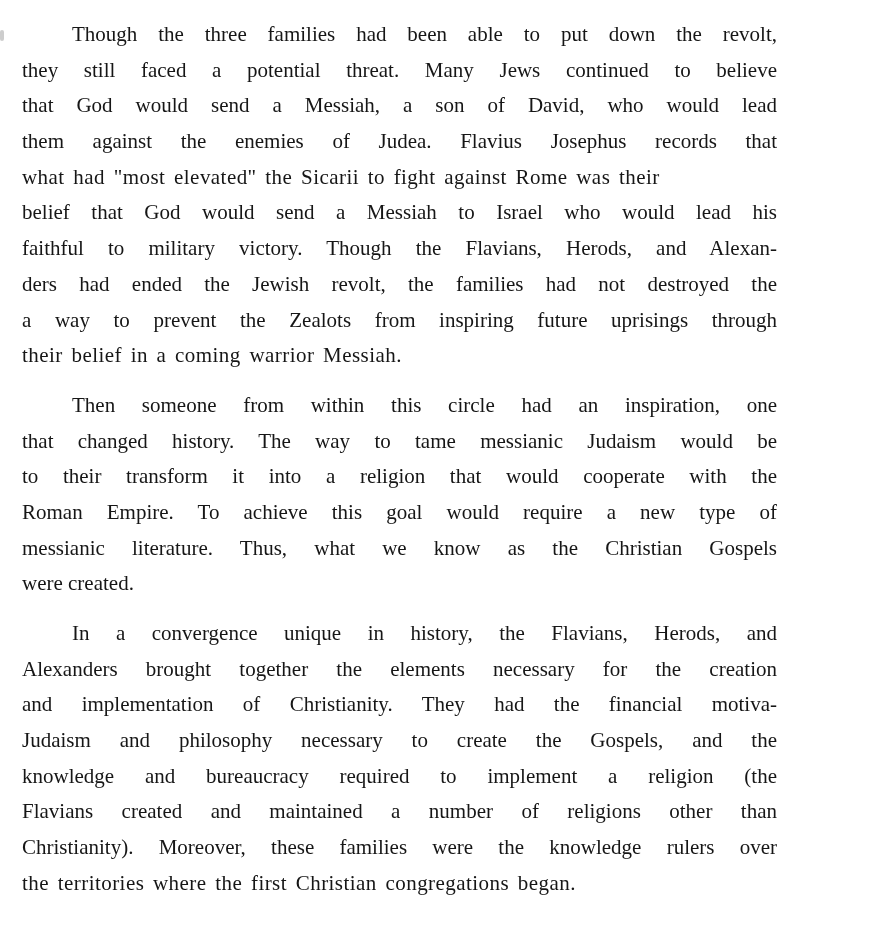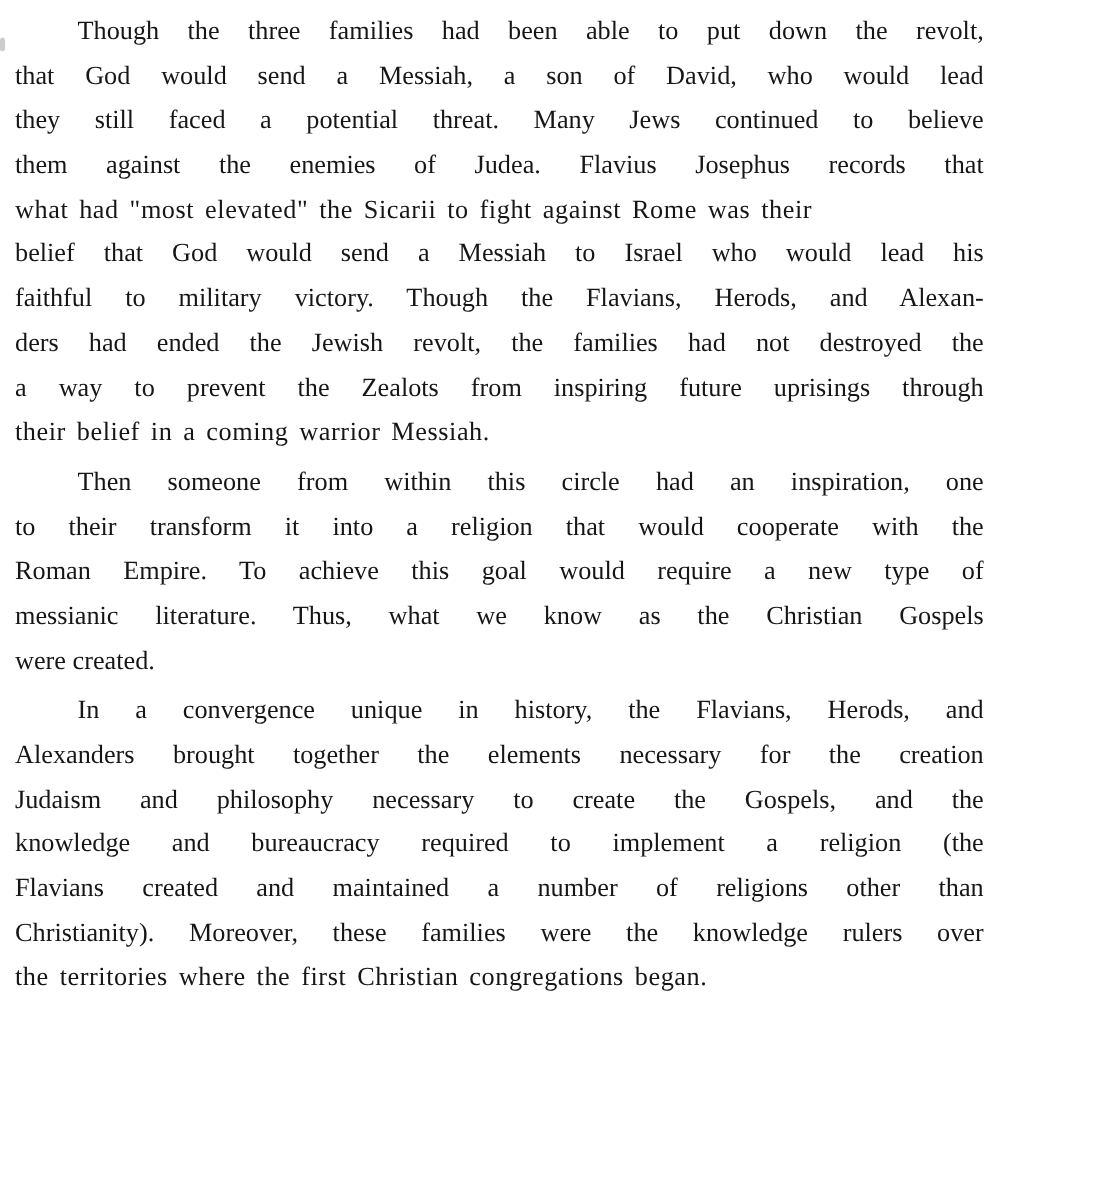--- a/index.html
+++ b/index.html
@@ -16,21 +16,21 @@
     font-family: "Liberation Serif", "DejaVu Serif", serif;
     color: #161616;
   }
   .text-block {
     position: absolute;
     left: 8px;
     top: 3px;
     width: 783px;
   }
   .paragraph {
-    margin: 4px;
+    margin: 14px;
     padding: 0;
   }
   .line {
     font-size: 21px;
     line-height: 35.7px;
     height: 35.7px;
     overflow: hidden;
     text-rendering: optimizeLegibility;
   }
   .line.justify {
@@ -60,40 +60,42 @@
   }
 </style>
 </head>
 <body>
 
 <div class="page">
   <span class="scan-artifact"></span>
   <div class="text-block" id="text-block">
       <div class="paragraph">
         <div class="line justify indent">Though the three families had been able to put down the revolt,</div>
+        <div class="line justify">they still faced a potential threat. Many Jews continued to believe</div>
         <div class="line justify">that God would send a Messiah, a son of David, who would lead</div>
-        <div class="line justify">they still faced a potential threat. Many Jews continued to believe</div>
         <div class="line justify">them against the enemies of Judea. Flavius Josephus records that</div>
         <div class="line left loose">what had "most elevated" the Sicarii to fight against Rome was their</div>
         <div class="line justify">belief that God would send a Messiah to Israel who would lead his</div>
         <div class="line justify">faithful to military victory. Though the Flavians, Herods, and Alexan-</div>
         <div class="line justify">ders had ended the Jewish revolt, the families had not destroyed the</div>
         <div class="line justify">a way to prevent the Zealots from inspiring future uprisings through</div>
         <div class="line left loose">their belief in a coming warrior Messiah.</div>
       </div>
       <div class="paragraph">
         <div class="line justify indent">Then someone from within this circle had an inspiration, one</div>
+        <div class="line justify">that changed history. The way to tame messianic Judaism would be</div>
         <div class="line justify">to their transform it into a religion that would cooperate with the</div>
         <div class="line justify">Roman Empire. To achieve this goal would require a new type of</div>
         <div class="line justify">messianic literature. Thus, what we know as the Christian Gospels</div>
         <div class="line left">were created.</div>
       </div>
       <div class="paragraph">
         <div class="line justify indent">In a convergence unique in history, the Flavians, Herods, and</div>
         <div class="line justify">Alexanders brought together the elements necessary for the creation</div>
+        <div class="line justify">and implementation of Christianity. They had the financial motiva-</div>
         <div class="line justify">Judaism and philosophy necessary to create the Gospels, and the</div>
         <div class="line justify">knowledge and bureaucracy required to implement a religion (the</div>
         <div class="line justify">Flavians created and maintained a number of religions other than</div>
         <div class="line justify">Christianity). Moreover, these families were the knowledge rulers over</div>
         <div class="line left loose">the territories where the first Christian congregations began.</div>
       </div>
     </div>
 </div>
 
 </body></html>

